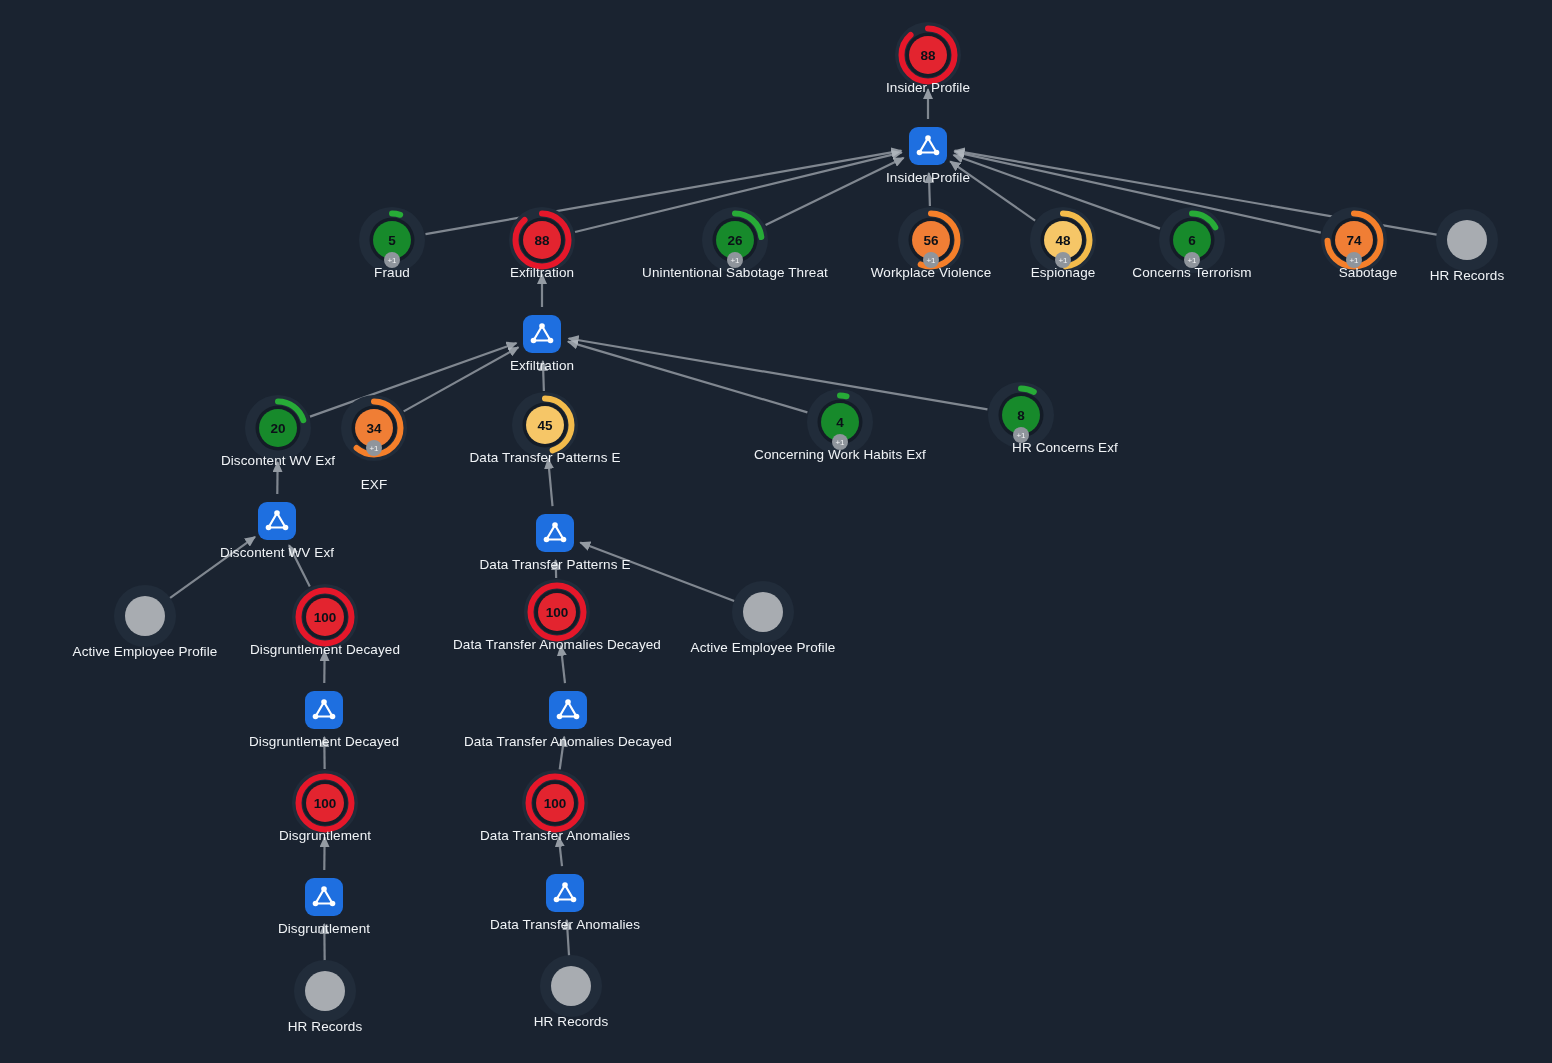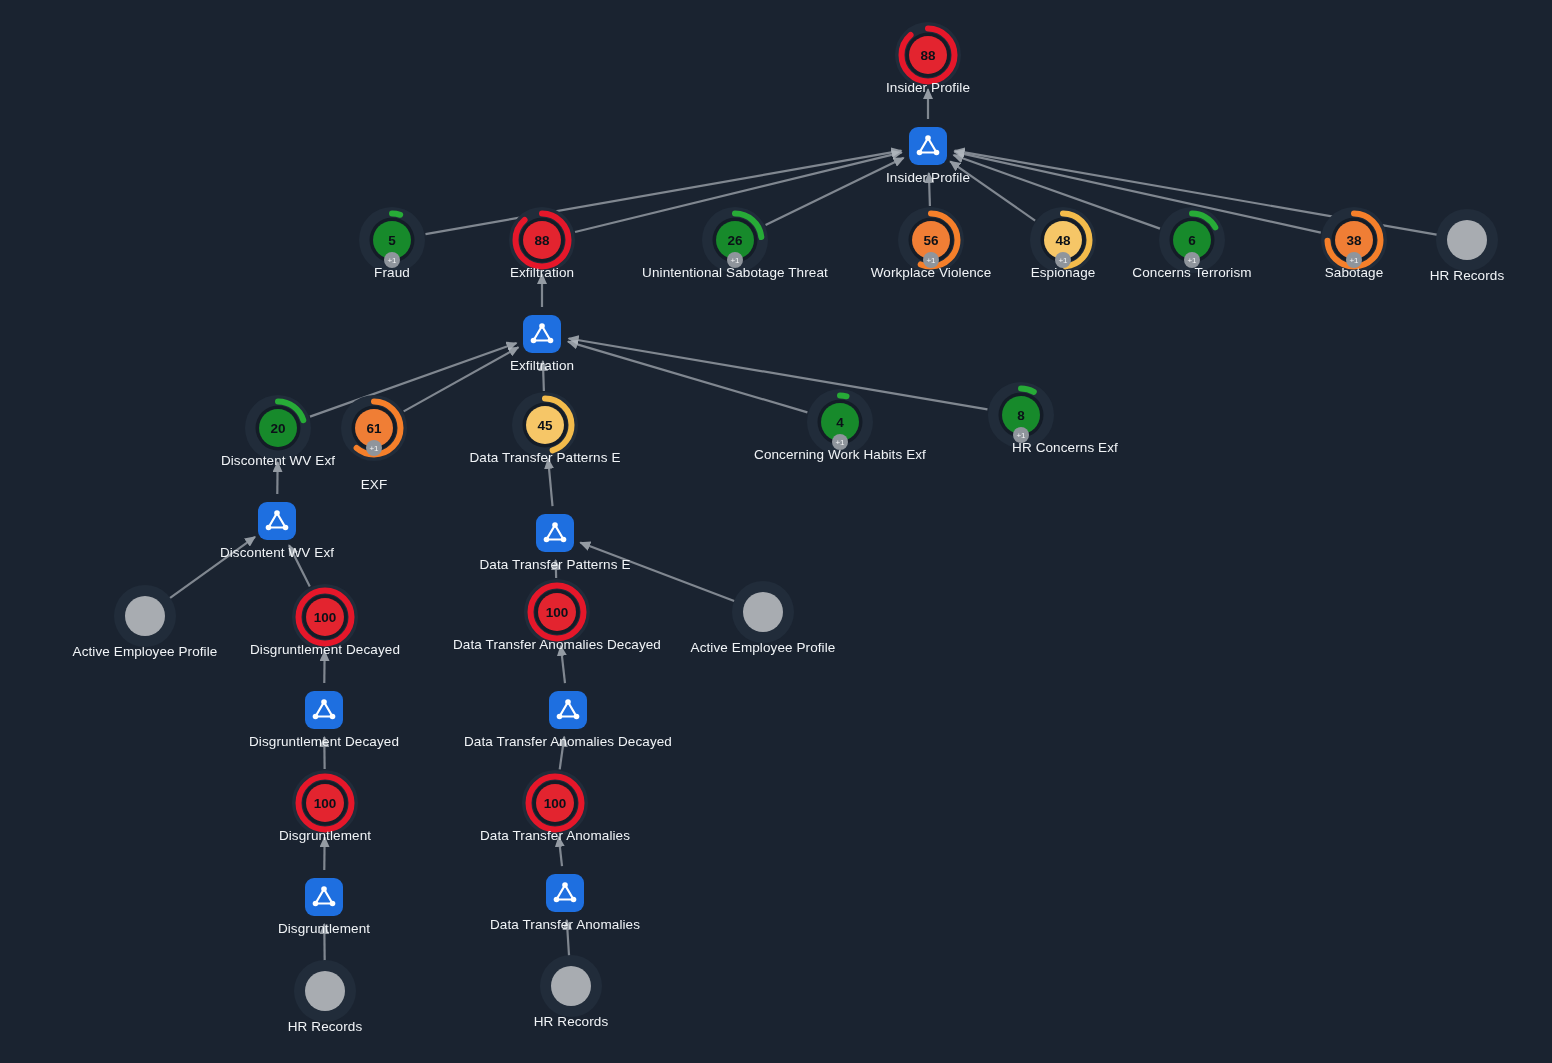--- a/index.html
+++ b/index.html
@@ -184,23 +184,23 @@
         <div class="evidence-badge" style="background: rgb(143, 149, 156); color: rgb(243, 244, 245);">+1</div>
         <div class="node-label" style="top: 25px;">Concerns Terrorism</div>
       </div>
       <div class="node" style="left: 1354px; top: 240px;">
         <svg class="null gauge-svg" width="72" height="72">
           <circle cx="36" cy="36" r="33" fill="#212c3a"></circle>
           <circle cx="36" cy="36" r="26.5" fill="none" stroke="#f57f2a" stroke-width="6" transform="rotate(-90 36 36)" stroke-dasharray="123.21326387379169 43.29114676646735" stroke-linecap="round"></circle>
           <circle cx="36" cy="36" r="22.5" fill="#141c27"></circle>
           <circle cx="36" cy="36" r="19" fill="#f07e35"></circle>
         </svg>
-        <div class="gauge-value">38</div>
-        <div class="evidence-badge" style="background: rgb(143, 149, 156); color: rgb(243, 244, 245);">+1</div>
-        <div class="node-label" style="top: 25px;">Sabotage</div>
+        <div class="gauge-value">74</div>
+        <div class="evidence-badge" style="background: rgb(143, 149, 156); color: rgb(243, 244, 245);">+1</div>
+        <div class="node-label" style="top: 25px; margin-left: 14px;">Sabotage</div>
       </div>
       <div class="node" style="left: 1467px; top: 240px;">
         <div class="data-halo" style="background: rgb(33, 44, 58);"></div>
         <div class="data-dot" style="background: rgb(168, 172, 177);"></div>
         <div class="node-label" style="top: 28px;">HR Records</div>
       </div>
       <div class="node" style="left: 542px; top: 334px;">
         <div class="model-box" style="background: rgb(30, 111, 224);">
           <svg width="26" height="26" viewBox="0 0 26 26">
             <path d="M13 5 L21.5 19.5 L4.5 19.5 Z" fill="none" stroke="#ffffff" stroke-width="2.2" stroke-linejoin="round"></path>
@@ -221,21 +221,21 @@
         <div class="gauge-value">20</div>
         <div class="node-label" style="top: 25px;">Discontent WV Exf</div>
       </div>
       <div class="node" style="left: 374px; top: 428px;">
         <svg class="null gauge-svg" width="72" height="72">
           <circle cx="36" cy="36" r="33" fill="#212c3a"></circle>
           <circle cx="36" cy="36" r="26.5" fill="none" stroke="#f57f2a" stroke-width="6" transform="rotate(-90 36 36)" stroke-dasharray="101.56769049055801 64.93672014970103" stroke-linecap="round"></circle>
           <circle cx="36" cy="36" r="22.5" fill="#141c27"></circle>
           <circle cx="36" cy="36" r="19" fill="#f07e35"></circle>
         </svg>
-        <div class="gauge-value">61</div>
+        <div class="gauge-value">34</div>
         <div class="evidence-badge" style="background: rgb(143, 149, 156); color: rgb(243, 244, 245);">+1</div>
         <div class="node-label" style="top: 9px; margin-top: 40px;">EXF</div>
       </div>
       <div class="node" style="left: 545px; top: 425px;">
         <svg class="null gauge-svg" width="72" height="72">
           <circle cx="36" cy="36" r="33" fill="#212c3a"></circle>
           <circle cx="36" cy="36" r="26.5" fill="none" stroke="#f3bb4b" stroke-width="6" transform="rotate(-90 36 36)" stroke-dasharray="74.92698478811657 91.57742585214247" stroke-linecap="round"></circle>
           <circle cx="36" cy="36" r="22.5" fill="#141c27"></circle>
           <circle cx="36" cy="36" r="19" fill="#f6c667"></circle>
         </svg>

